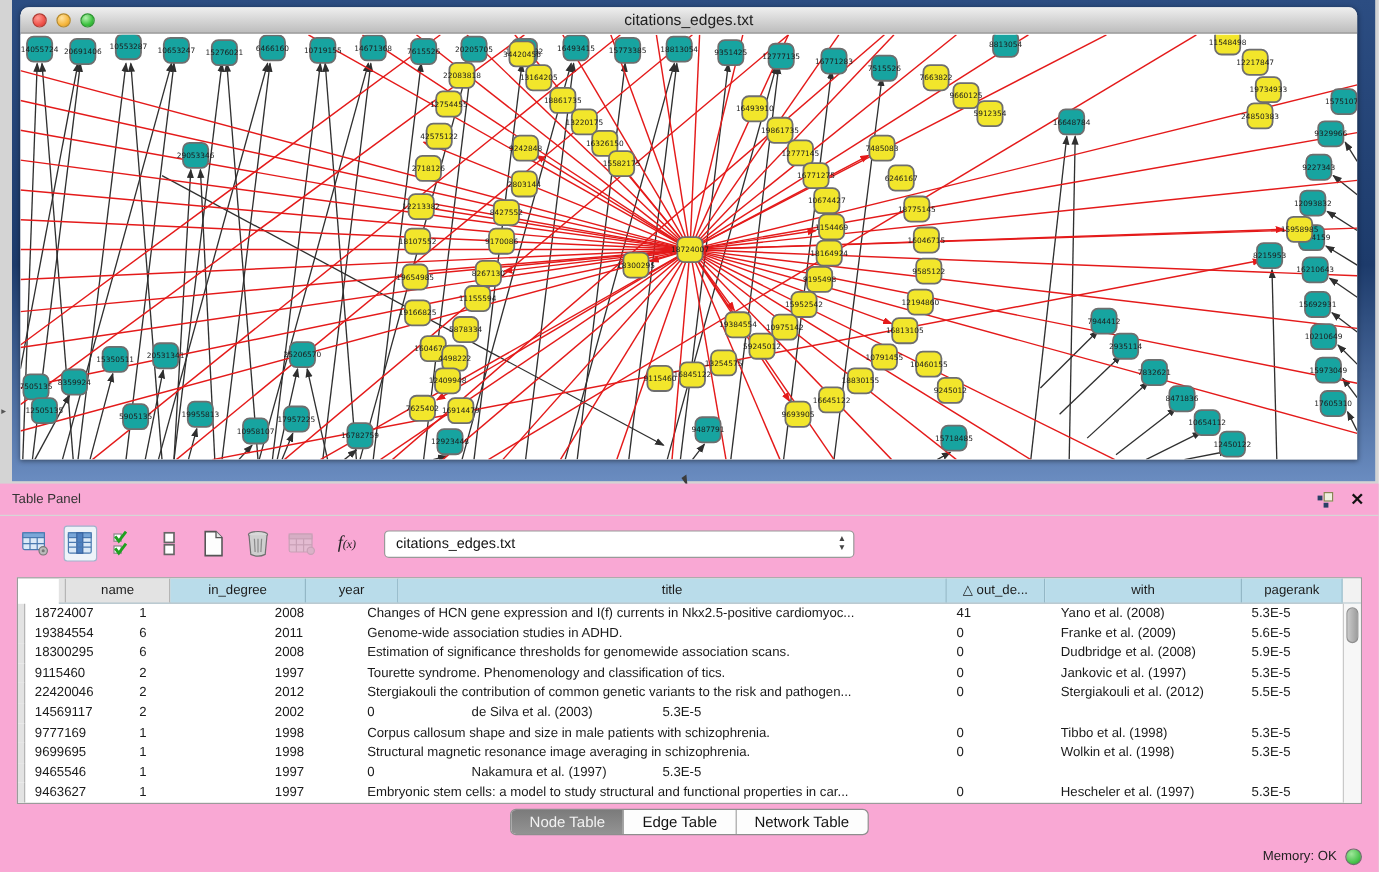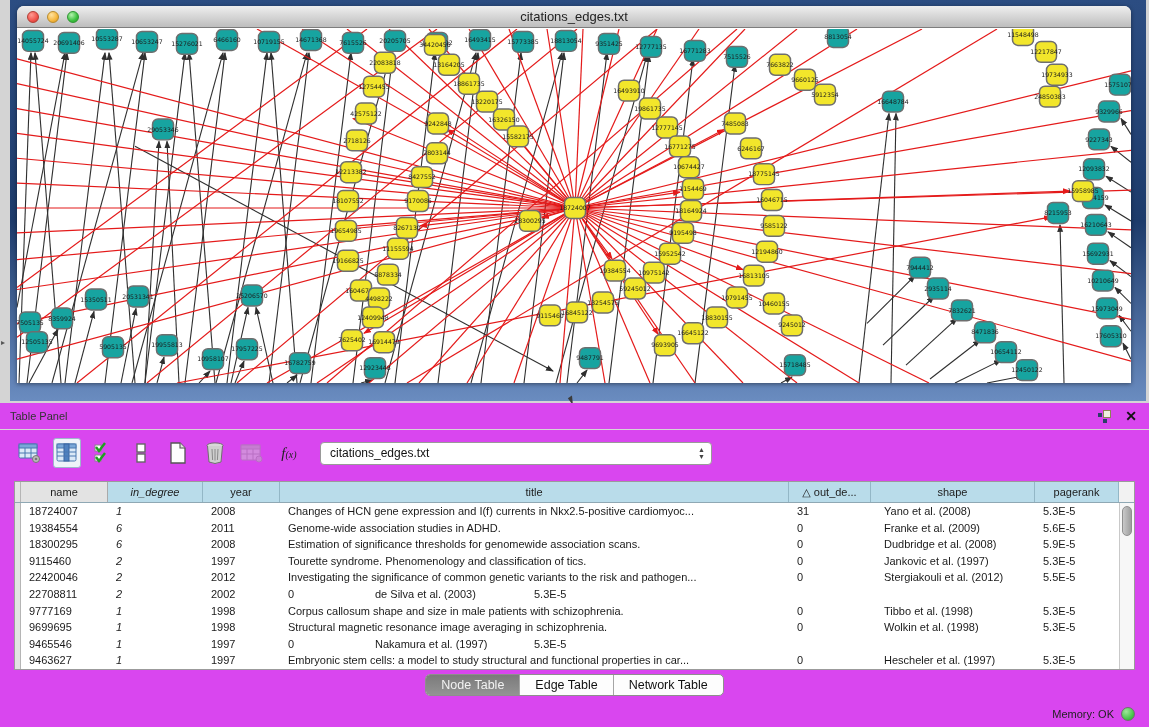--- a/index.html
+++ b/index.html
@@ -19,47 +19,47 @@
   .tl-green { background:radial-gradient(circle at 35% 30%, #b4f2ae, #3cc13f 60%, #2a9a2e); border:1px solid #2d9631; }
   .win-title { text-align:center; line-height:21px; font-size:13px; color:#222; }
   .net-canvas { position:absolute; top:23px; left:0; right:0; bottom:0; background:#fff; }
   .net-canvas svg { display:block; width:100%; height:100%; }
 
   .panel-collapse { position:absolute; left:1px; top:338px; font-size:8px; color:#555; }
   .mouse-cursor { position:absolute; left:570px; top:396px; width:0; height:0;
     border-left:5px solid #3c3c3c; border-bottom:9px solid transparent; transform:rotate(-35deg); }
 
   
-  .table-panel { position:absolute; left:0; top:403px; width:1149px; bottom:0; background:#d946ef; }
+  .table-panel { position:absolute; left:0; top:403px; width:1149px; bottom:0; background:#f9a8d4; }
   .panel-header { height:27px; display:flex; align-items:center; justify-content:space-between;
     padding:0 12px 0 10px; border-bottom:1px solid #d6d6d6; }
   .panel-title { font-size:11px; color:#333; }
   .panel-header-buttons { display:flex; align-items:center; gap:14px; }
   .float-icon { position:relative; width:13px; height:13px; }
   .float-icon .sq1 { position:absolute; right:0; top:0; width:8px; height:8px; border:1px solid #8a8455; background:#efefdf; }
   .float-icon .sq2a { position:absolute; left:0; top:3px; width:4px; height:4px; background:#2a3f66; }
   .float-icon .sq2b { position:absolute; left:5px; bottom:0; width:4px; height:4px; background:#2a3f66; }
   .close-x { font-size:14px; font-weight:bold; color:#111; line-height:12px; }
 
   .toolbar { height:46px; display:flex; align-items:center; gap:9px; padding-left:16px; }
   .tbtn { width:28px; height:30px; display:flex; align-items:center; justify-content:center; }
   .tbtn.framed { border:1px solid #9fb4cd; border-radius:3px; background:#eef3f9; }
   .fx { font-family:"Liberation Serif", serif; font-style:italic; font-size:15px; color:#222; }
   .fx small { font-size:10px; }
   .attr-select { margin-left:8px; width:392px; height:23px; background:#fff; border:1px solid #999;
     border-radius:4px; display:flex; align-items:center; padding:0 6px 0 9px; font-size:12px; color:#111; position:relative; }
   .attr-select .arrows { position:absolute; right:6px; top:3px; display:flex; flex-direction:column; line-height:7px; font-size:7px; color:#444; }
 
-  .table-wrap { margin:5px 14px 0 14px; border:1px solid #9b9b9b; background:#fff; height:189px; position:relative; overflow:hidden; }
+  .table-wrap { margin:5px 14px 0 14px; border:1px solid #9b9b9b; background:#fff; height:189px; position:relative; overflow:hidden;padding-left:34px; }
   .hdr-row { display:flex; height:21px; border-bottom:1px solid #8fa8b4; }
   .hcell { font-size:11px; color:#1c1c1c; text-align:center; line-height:20px; background:#b9dcea;
     border-right:1px solid #93b7c6; overflow:hidden; white-space:nowrap; }
   .hcell.gray { background:#e3e3e3; border-right:1px solid #aaa; }
   .gutter { width:6px; background:#e3e3e3; border-right:1px solid #b5b5b5; }
-  .c0{width:87px;} .c1{width:95px;font-style:italic;} .c2{width:77px;} .c3{flex:1;} .c4{width:82px;} .c5{width:164px;} .c6{width:84px;}
+  .c0{width:87px;} .c1{width:113px;} .c2{width:77px;} .c3{flex:1;} .c4{width:82px;} .c5{width:164px;} .c6{width:84px;}
   .sbspace { width:15px; background:#f2f2f2; }
   .rows { position:absolute; top:21px; left:0; right:15px; bottom:0; overflow:hidden; }
   .trow { display:flex; height:16.6px; font-size:11px; color:#1a1a1a; white-space:nowrap; }
   .tcell { overflow:hidden; text-overflow:clip; padding-left:8px; line-height:16.5px; }
   .tcell.c5 { padding-left:13px; }
   .vscroll { position:absolute; top:21px; right:0; bottom:0; width:15px; background:#f7f7f7; border-left:1px solid #c9c9c9; }
   .vthumb { position:absolute; top:3px; left:2px; width:10px; height:30px; border-radius:6px;
     background:linear-gradient(90deg,#c9c9c9,#9e9e9e); border:1px solid #8f8f8f; }
 
   .tabs-bar { height:30px; display:flex; justify-content:center; align-items:center; }
@@ -564,32 +564,32 @@
     </div>
 
     <div class="table-wrap">
       <div class="hdr-row">
         <div class="gutter"></div>
         <div class="hcell gray c0">name</div>
         <div class="hcell c1">in_degree</div>
         <div class="hcell c2">year</div>
         <div class="hcell c3">title</div>
         <div class="hcell c4"><span>△</span> <span>out_de...</span></div>
-        <div class="hcell c5">shape</div>
+        <div class="hcell c5">with</div>
         <div class="hcell c6">pagerank</div>
         <div class="sbspace"></div>
       </div>
       <div class="rows" id="table-rows">
           <div class="trow">
             <div class="gutter" style="height: 100%;"></div>
             <div class="tcell c0">18724007</div>
             <div class="tcell c1">1</div>
             <div class="tcell c2">2008</div>
             <div class="tcell c3">Changes of HCN gene expression and I(f) currents in Nkx2.5-positive cardiomyoc...</div>
-            <div class="tcell c4">31</div>
+            <div class="tcell c4">41</div>
             <div class="tcell c5">Yano et al. (2008)</div>
             <div class="tcell c6">5.3E-5</div>
           </div>
           <div class="trow">
             <div class="gutter" style="height: 100%;"></div>
             <div class="tcell c0">19384554</div>
             <div class="tcell c1">6</div>
             <div class="tcell c2">2011</div>
             <div class="tcell c3">Genome-wide association studies in ADHD.</div>
             <div class="tcell c4">0</div>
@@ -614,28 +614,28 @@
             <div class="tcell c3">Tourette syndrome. Phenomenology and classification of tics.</div>
             <div class="tcell c4">0</div>
             <div class="tcell c5">Jankovic et al. (1997)</div>
             <div class="tcell c6">5.3E-5</div>
           </div>
           <div class="trow">
             <div class="gutter" style="height: 100%;"></div>
             <div class="tcell c0">22420046</div>
             <div class="tcell c1">2</div>
             <div class="tcell c2">2012</div>
-            <div class="tcell c3">Investigating the significance of common genetic variants to the risk and pathogen...</div>
+            <div class="tcell c3">Stergiakouli the contribution of common genetic variants to the risk and pathogen...</div>
             <div class="tcell c4">0</div>
             <div class="tcell c5">Stergiakouli et al. (2012)</div>
             <div class="tcell c6">5.5E-5</div>
           </div>
           <div class="trow">
             <div class="gutter" style="height: 100%;"></div>
-            <div class="tcell c0">22708811</div>
+            <div class="tcell c0">14569117</div>
             <div class="tcell c1">2</div>
             <div class="tcell c2">2002</div>
             <div class="tcell c4">0</div>
             <div class="tcell c5">de Silva et al. (2003)</div>
             <div class="tcell c6">5.3E-5</div>
           </div>
           <div class="trow">
             <div class="gutter" style="height: 100%;"></div>
             <div class="tcell c0">9777169</div>
             <div class="tcell c1">1</div>

